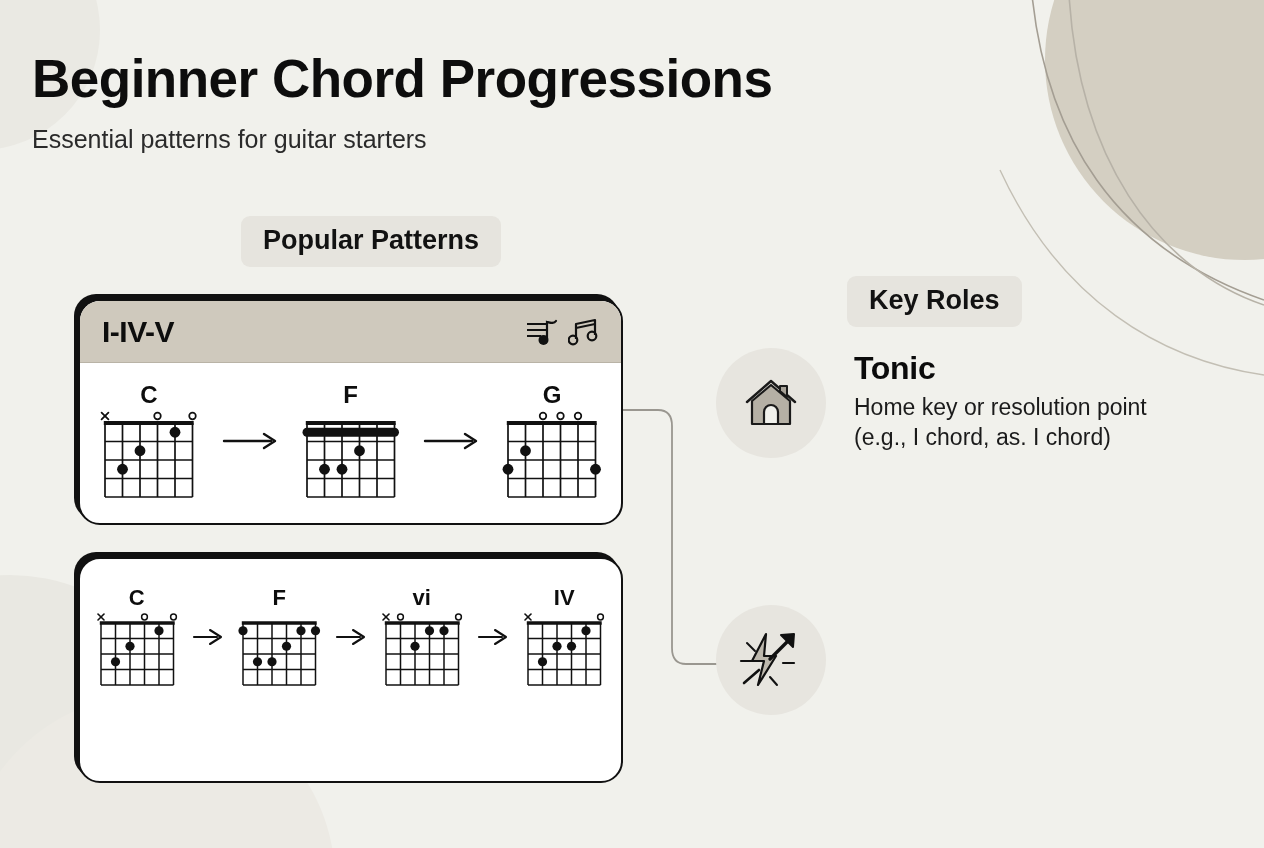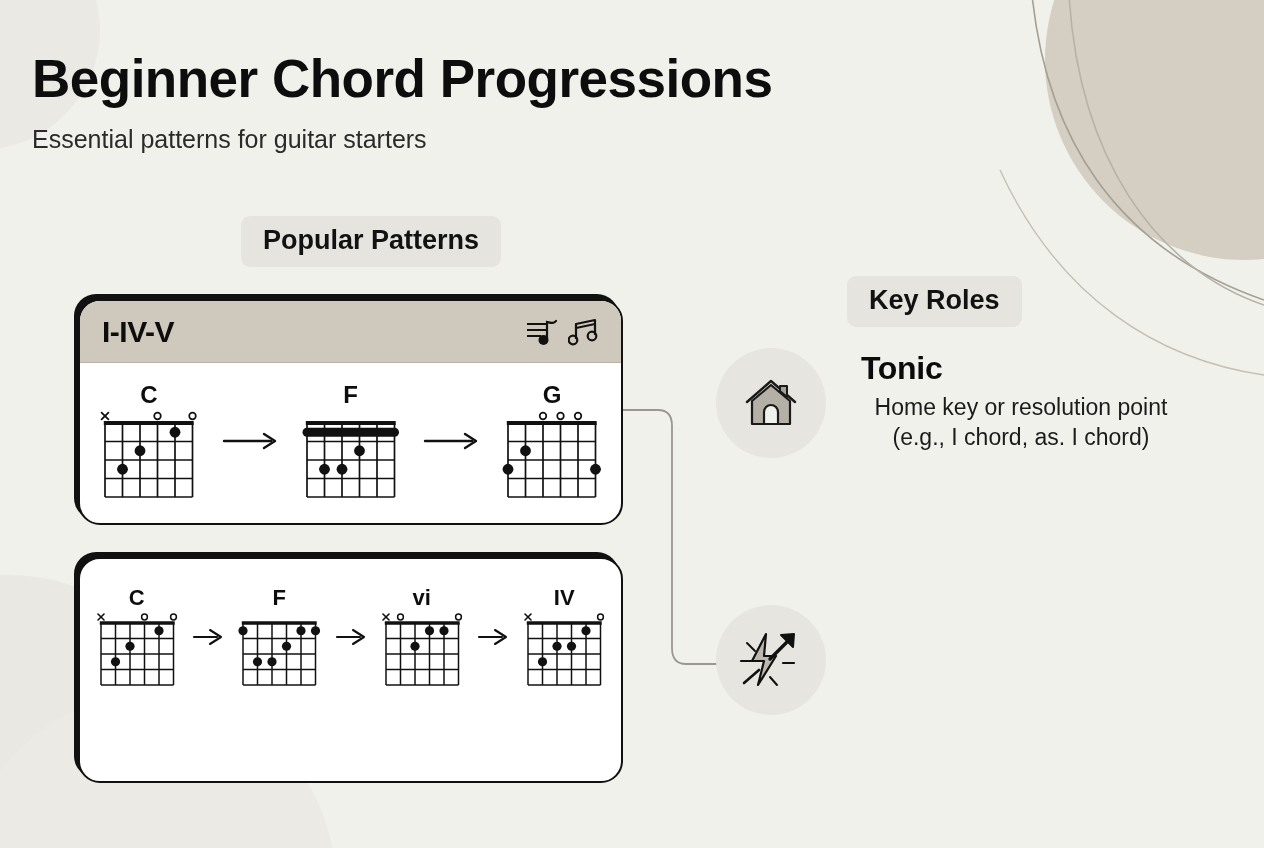--- a/index.html
+++ b/index.html
@@ -72,23 +72,23 @@
   
   .role { position:absolute; z-index:3; display:flex; align-items:flex-start; }
   #role-tonic    { left:716px; top:348px; }
   #role-dominant { left:716px; top:605px; }
 
   .role-badge {
     width:110px; height:110px; flex:0 0 110px;
     border-radius:50%; background:#e7e5df;
     display:flex; align-items:center; justify-content:center;
   }
-  .role-text { margin-left:35px; padding-top:4px; }
+  .role-text { margin-left:28px; padding-top:4px; }
   .role-title { font-size:32px; font-weight:bold; line-height:1.05; color:#0b0b0b; letter-spacing:-0.3px; }
-  .role-desc { font-size:23px; line-height:1.33; margin-top:6px; color:#1b1b1b; max-width:320px;text-align:center; }
+  .role-desc { font-size:23px; line-height:1.33; margin-top:6px; color:#1b1b1b; max-width:320px; }
 
   
   #connector { position:absolute; left:600px; top:380px; z-index:2; }
 </style>
 </head>
 <body>
 
 <svg id="bg-decor" width="1264" height="848" viewBox="0 0 1264 848">
   <circle cx="1245" cy="60" r="200" fill="#d4cfc2"></circle>
   <path d="M1030,-30 C1040,140 1120,250 1264,300" fill="none" stroke="#a49e93" stroke-width="1.6"></path>

